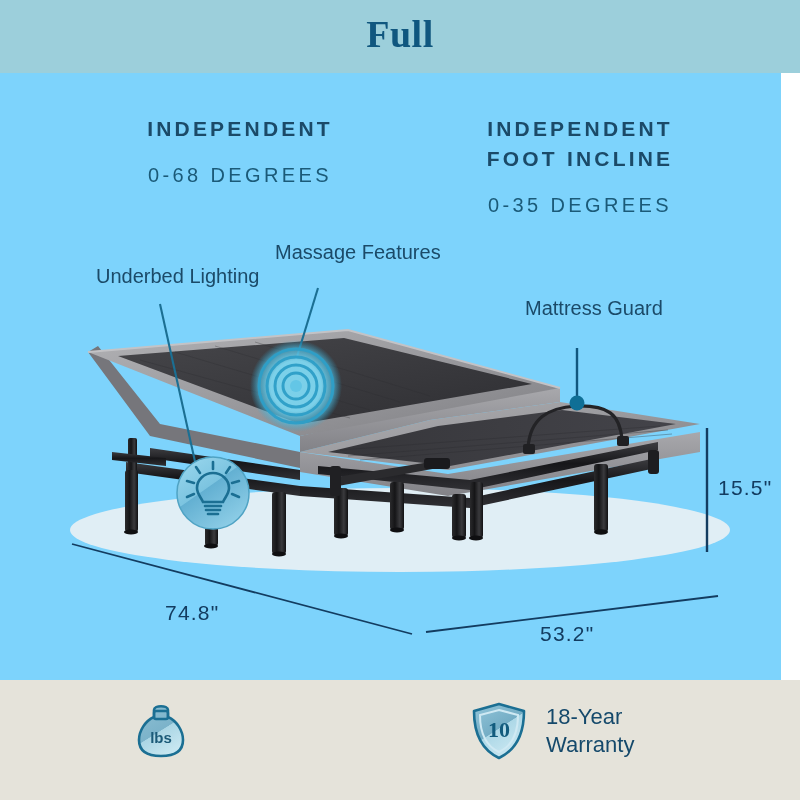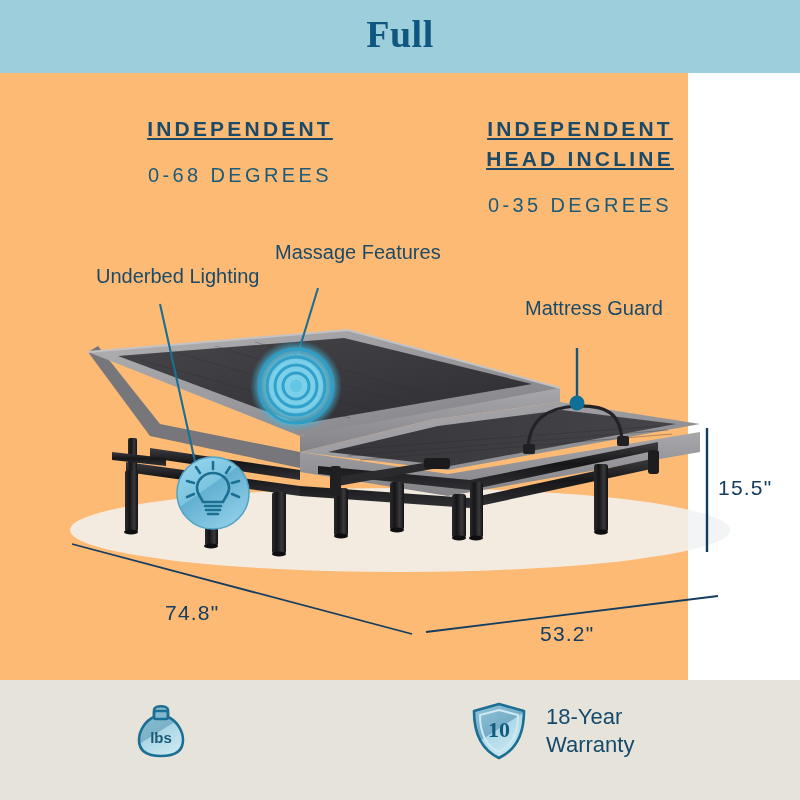--- a/index.html
+++ b/index.html
@@ -5,22 +5,22 @@
 <style>
   * { box-sizing: border-box; margin: 0; padding: 0; }
   html, body {
     width: 800px; height: 800px;
     font-family: "Liberation Sans", sans-serif;
     background: #ffffff;
     overflow: hidden;
   }
   #infographic {
     position: relative;
-    width: 688px; height: 800px;
-    background: #fdba74;
+    width: 781px; height: 800px;
+    background: #7dd3fc;
   }
 
   
   .header-band {
     position: absolute; left: 0; top: 0;
     width: 800px; height: 73px;
     background: #9ccfdb;
   }
   .header-title {
     position: absolute; left: 0; top: 12px;
@@ -40,21 +40,20 @@
   }
   .spec-col.left  { left: 60px;  top: 114px; width: 360px; }
   .spec-col.right { left: 400px; top: 114px; width: 360px; }
   .spec-title {
     font-size: 21px;
     font-weight: bold;
     letter-spacing: 3.2px;
     line-height: 30px;
     color: #1b4a68;
     white-space: nowrap;
-    text-decoration: underline;
   }
   .spec-sub {
     margin-top: 20px;
     font-size: 20px;
     font-weight: normal;
     letter-spacing: 3.4px;
     color: #1b5a78;
     white-space: nowrap;
   }
 
@@ -125,21 +124,21 @@
   <div class="header-band"></div>
   <div class="header-title">Full</div>
 
   <div class="spec-col left">
     <div class="spec-title">INDEPENDENT</div>
     <div class="spec-sub">0-68 DEGREES</div>
   </div>
 
   <div class="spec-col right">
     <div class="spec-title">INDEPENDENT</div>
-    <div class="spec-title">HEAD INCLINE</div>
+    <div class="spec-title">FOOT INCLINE</div>
     <div class="spec-sub">0-35 DEGREES</div>
   </div>
 
   <div class="callout underbed">Underbed
 Lighting</div>
   <div class="callout massage">Massage
 Features</div>
   <div class="callout guard">Mattress
 Guard</div>
 

